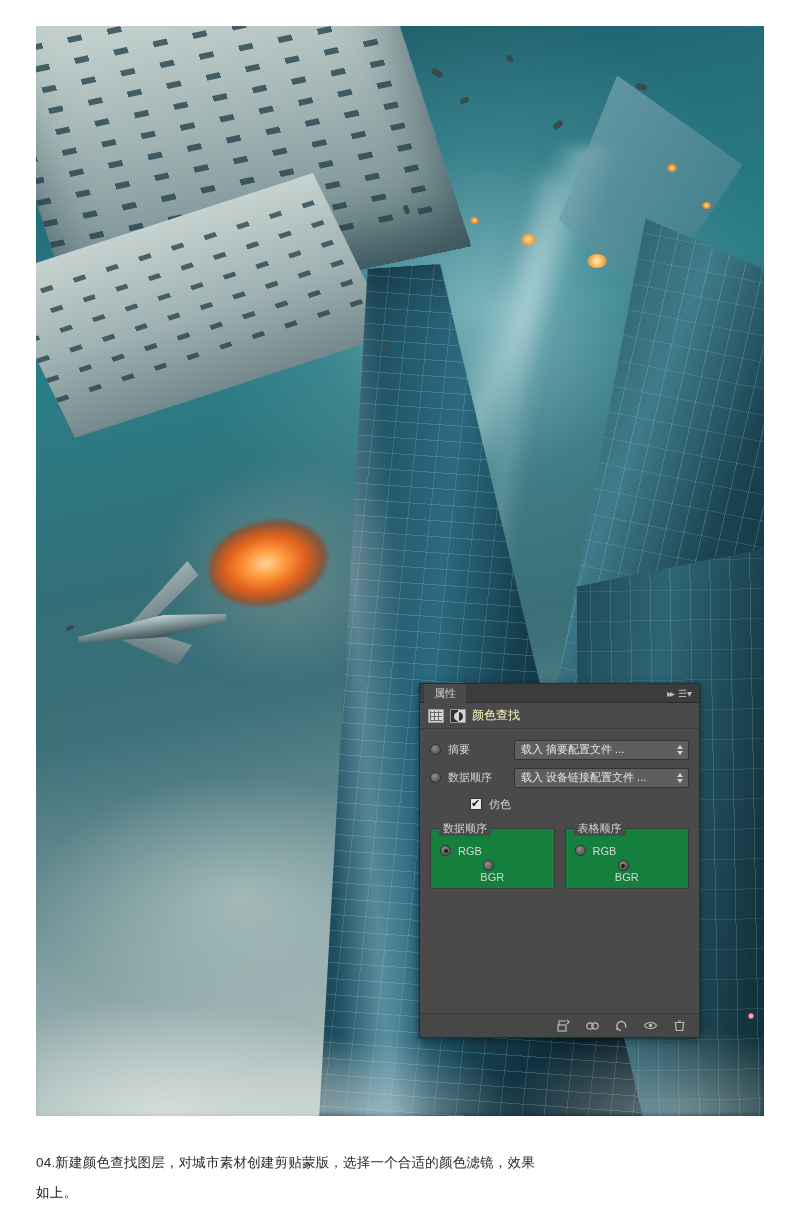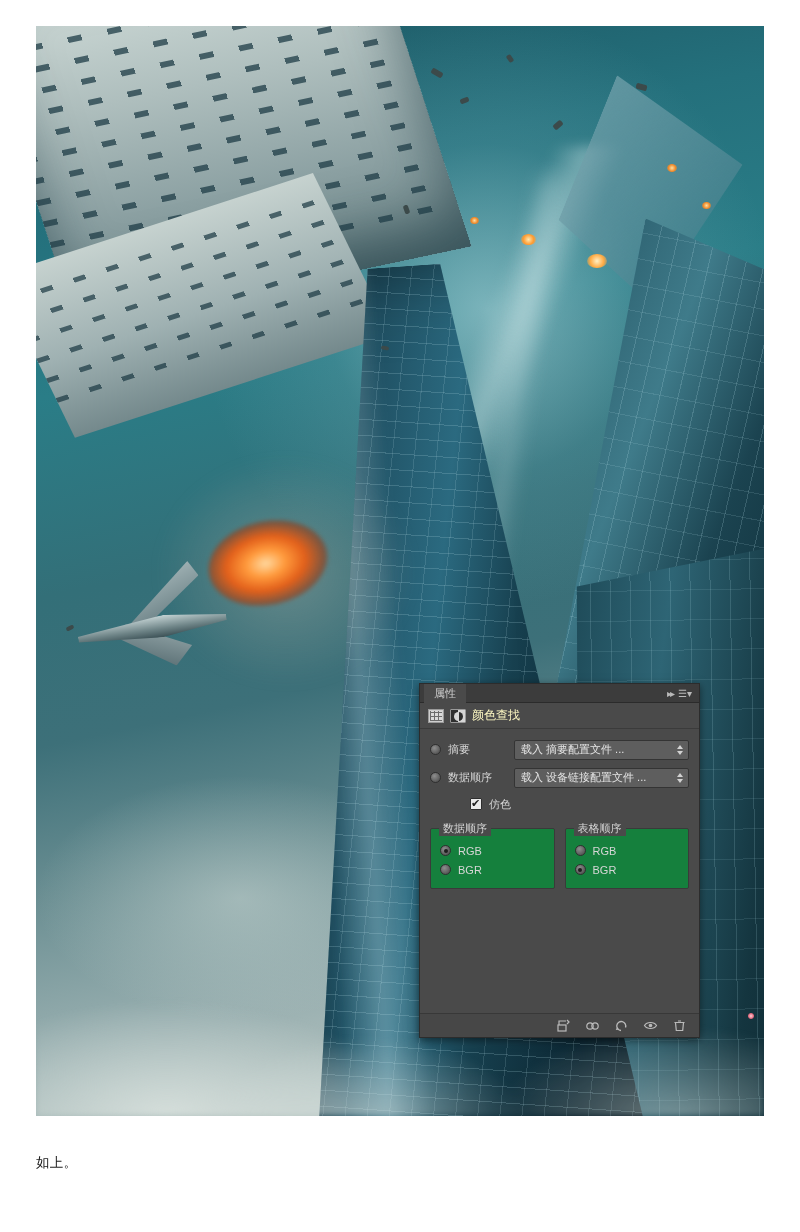--- a/index.html
+++ b/index.html
@@ -294,21 +294,21 @@
     padding:12px 9px 9px 9px;
     position:relative;
     margin-top:7px;
     background:#15803d;
   }
   .grp .legend {
     position:absolute; top:-8px; left:8px;
     background:#4a4a4a; padding:0 4px; font-size:11px; color:#d6d6d6;
   }
   .grp .opt { display:flex; align-items:center; height:19px; }
-  .grp .opt:last-child{margin-bottom:0;}
+  .grp .opt:last-child{margin-bottom:0;flex-direction:column;}
   .grp .opt span { font-size:11px; color:#d6d6d6; }
 
   .ps-footer {
     position:absolute; left:0; right:0; bottom:0;
     height:24px; background:#474747;
     border-top:1px solid #383838;
     display:flex; align-items:center; justify-content:flex-end;
     gap:14px; padding-right:12px;
   }
   .fico { width:15px; height:15px; opacity:.85; position:relative; }
@@ -504,14 +504,15 @@
         <svg width="15" height="15" viewBox="0 0 15 15">
             <path d="M3.5 4.5 h8 l-0.8 8 h-6.4 z" fill="none" stroke="#cfcfcf" stroke-width="1.2"></path>
             <path d="M2.5 4.5 h10 M6 3 h3" fill="none" stroke="#cfcfcf" stroke-width="1.2"></path>
           </svg>
       </span>
     </div>
   </div>
 </div>
 
 <div class="caption">
+  <span class="cap-faint">04.新建颜色查找图层，对城市素材创建剪贴蒙版，选择一个合适的颜色滤镜，效果</span>
   <span class="l2">如上。</span>
 </div>
 
 </body></html>

